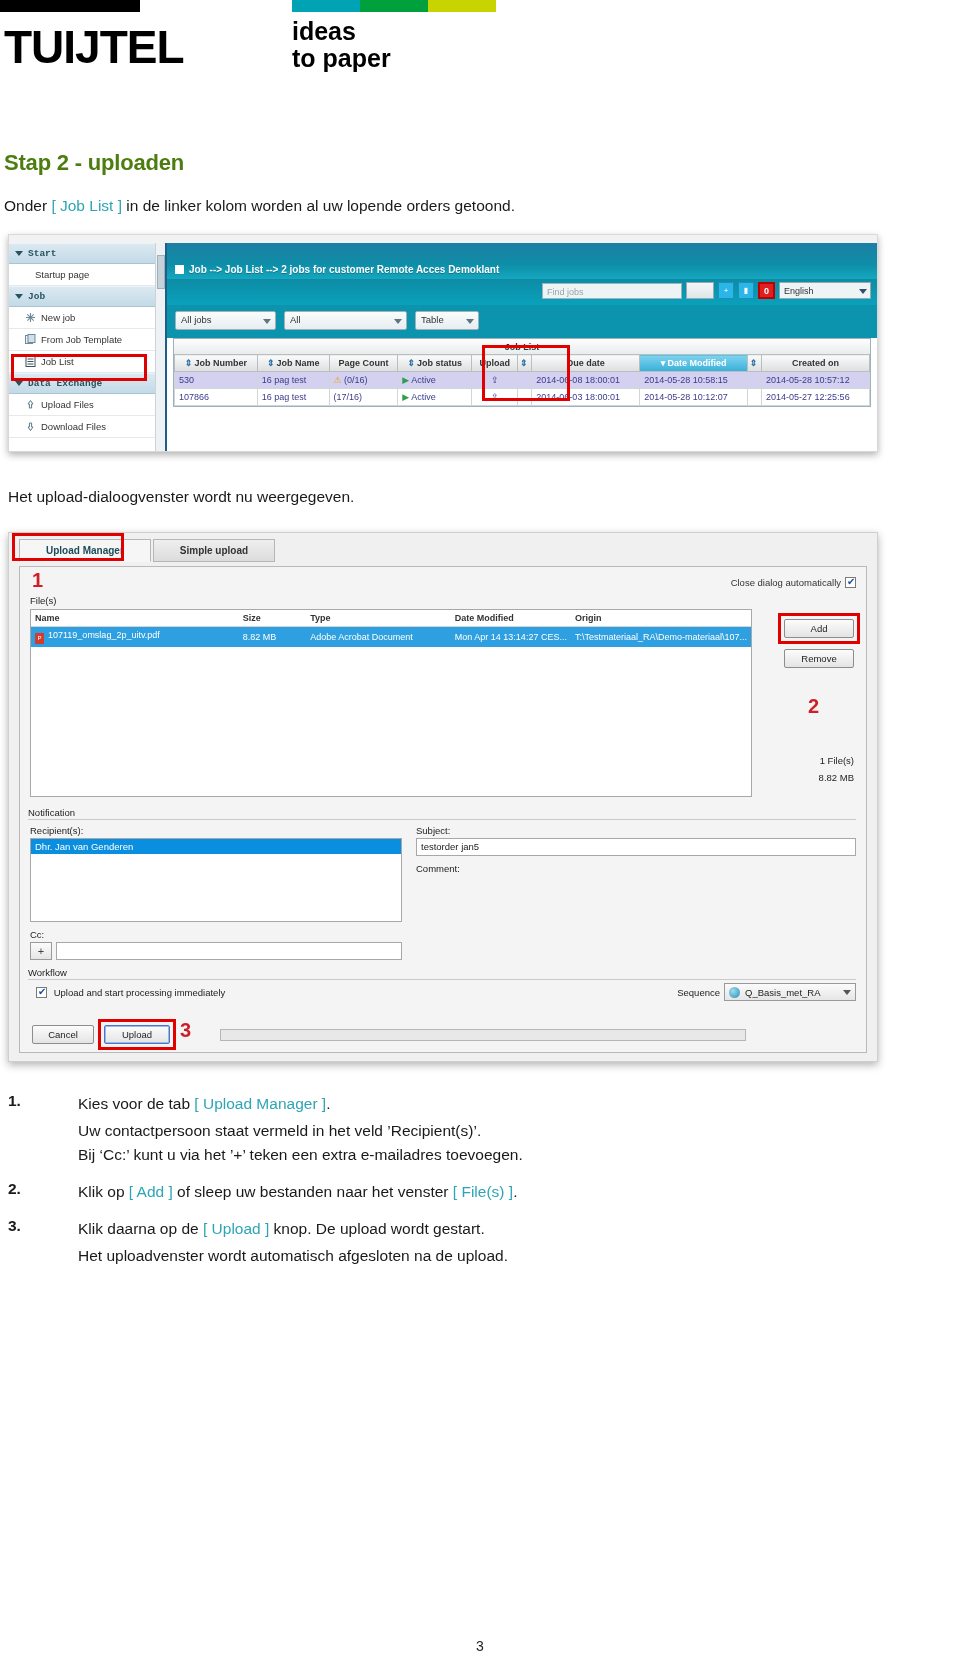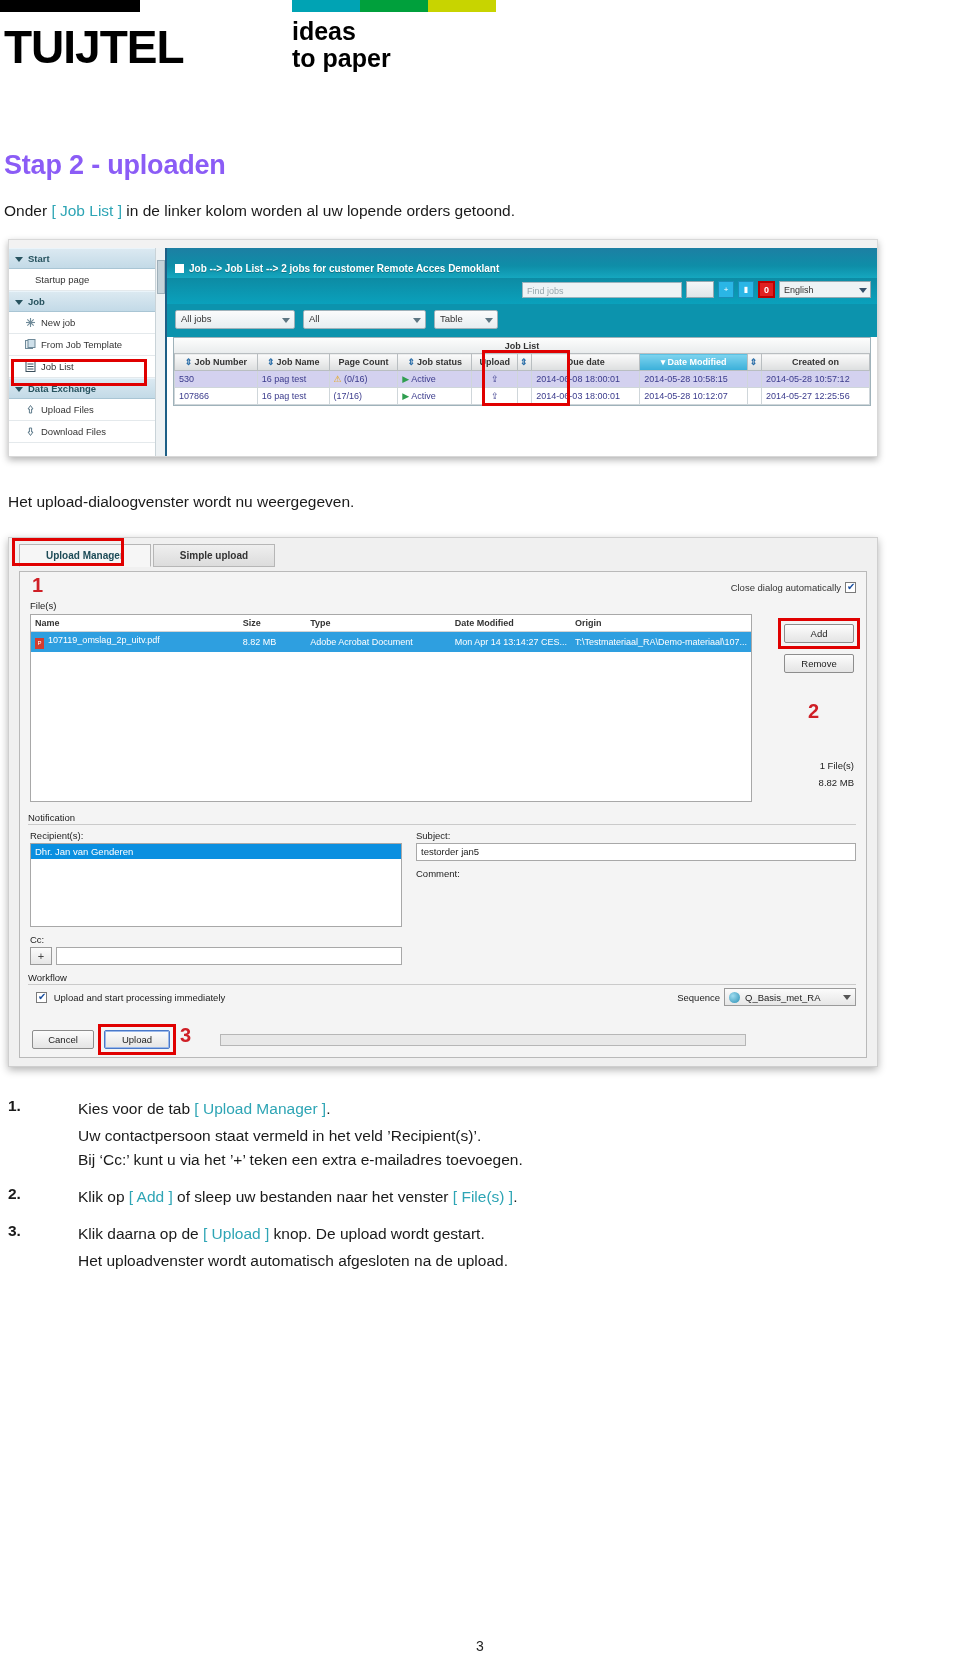--- a/index.html
+++ b/index.html
@@ -25,86 +25,86 @@
     font-family: "Liberation Sans", sans-serif;
   }
   .logo-tag {
     position: absolute; left: 292px; top: 18px;
     font-size: 25px; font-weight: bold; line-height: 1.08; color: #000;
   }
 
   
   .page { padding: 0 0 0 4px; }
   h1.step-title {
-    color: #8b5cf6; font-size: 27px; font-weight: bold;
+    color: #4d7c0f; font-size: 22px; font-weight: bold;
     margin: 50px 0 18px 0; letter-spacing: -0.2px;
   }
   p.body-text { font-size: 15.5px; line-height: 1.55; margin: 0 15px 16px 0; color: #1a1a1a; }
   .tealref { color: #2ea5b5; }
 
   
   .shot1 {
     position: relative; margin: 14px 0 0 4px; width: 870px; height: 218px;
     background: #f2f2f2; border: 1px solid #d8d8d8;
     box-shadow: 0 3px 7px rgba(0,0,0,0.30);
     overflow: hidden;
     font-size: 9px;
   }
   .s1-sidebar {
     position: absolute; left: 0; top: 8px; width: 155px; bottom: 0;
     background: #fff; border-right: 1px solid #bfc9cf;
   }
   .s1-grp {
     background: linear-gradient(#dbe9f1, #c3dae7);
     border-bottom: 1px solid #a9c5d4; border-top: 1px solid #eaf4fa;
-    padding: 4px 6px; font-weight: bold; color: #27535f; font-size: 9.5px;
+    padding: 4px 6px; font-weight: bold; color: #27535f; font-size: 9.5px; font-family: Liberation Mono, monospace;
   }
   .s1-item { padding: 5px 6px 5px 16px; border-bottom: 1px solid #e4e9ec; color: #333; font-size: 9.5px; }
   .s1-item.ind { padding-left: 26px; }
   .caret { display:inline-block; width: 0; height: 0; border-left: 4px solid transparent;
            border-right: 4px solid transparent; border-top: 5px solid #27535f;
            margin-right: 5px; vertical-align: middle; }
   .mini-ico { display:inline-block; width: 11px; height: 11px; margin-right: 5px; vertical-align: -2px; }
   .s1-redbox {
     position: absolute; left: 2px; top: 119px; width: 136px; height: 27px;
     border: 3px solid #e00000; background: transparent; z-index: 5;
   }
   .s1-scroll { position: absolute; left: 146px; top: 8px; width: 10px; bottom: 0; background: #eef2f4; border-left: 1px solid #c9d3d8; }
   .s1-scroll .thumb { width: 8px; height: 34px; margin: 12px auto 0; background: #c5d2d9; border: 1px solid #9fb0ba; }
 
   .s1-main { position: absolute; left: 156px; top: 8px; right: 0; bottom: 0; background: #fff; border-left: 2px solid #1d5f86; }
   .s1-titlebar {
     background: linear-gradient(#1d7fa3, #0e8ea8 60%, #15a7bf);
-    color: #fff; padding: 15px 8px 4px; font-weight: bold; font-size: 10px;
+    color: #fff; padding: 21px 8px 4px; font-weight: bold; font-size: 10px;
     text-shadow: 0 1px 0 rgba(0,0,0,.25);
   }
   .s1-toolbar {
     background: linear-gradient(#0d8ba4, #0aa1bc);
     padding: 3px 6px 6px; display: flex; justify-content: flex-end; align-items: center; gap: 4px;
   }
   .s1-find {
-    width: 160px; height: 16px; background: #eef3f5; border: 1px solid #9ab3bd;
+    width: 140px; height: 16px; background: #eef3f5; border: 1px solid #9ab3bd;
     font-size: 9px; color: #97a7ad; padding: 1px 4px; line-height: 14px;
   }
   .tb-btn { width: 28px; height: 17px; background: linear-gradient(#f4f7f8,#dfe6e9); border: 1px solid #95a9b1; }
   .tb-sq  { width: 16px; height: 17px; background: #2ab6e6; border: 1px solid #1a8fb8; color:#fff; font-size: 8px; text-align:center; line-height:16px; }
   .tb-red { width: 17px; height: 17px; background: #e02020; border: 2px solid #b00; color:#fff; font-size:9px; text-align:center; line-height:14px; font-weight:bold;}
   .s1-lang {
     width: 92px; height: 17px; background: #eef3f5; border: 1px solid #95a9b1;
     font-size: 9px; color: #333; padding: 1px 4px; line-height: 14px; position: relative;
   }
   .s1-lang .arr { position: absolute; right: 3px; top: 6px; width:0;height:0;
     border-left:4px solid transparent;border-right:4px solid transparent;border-top:5px solid #33506a; }
 
   .s1-filters { background: #0c93ad; padding: 6px 8px 8px; display: flex; gap: 8px; }
   .fsel { height: 19px; background: linear-gradient(#fbfcfc,#e7edf0); border: 1px solid #9fb2ba;
           font-size: 9.5px; color: #333; padding: 2px 16px 2px 5px; position: relative; border-radius:2px; }
   .fsel .arr { position:absolute; right:4px; top:7px; width:0;height:0;
     border-left:4px solid transparent;border-right:4px solid transparent;border-top:5px solid #5d7682; }
-  .fsel.w1 { width: 120px; } .fsel.w2 { width: 123px; } .fsel.w3 { width: 64px; }
+  .fsel.w1 { width: 101px; } .fsel.w2 { width: 123px; } .fsel.w3 { width: 64px; }
 
   .s1-tablewrap { background: #fff; margin: 0 6px; border: 1px solid #9fb2ba; }
   .s1-tabcap { text-align: center; font-weight: bold; font-size: 9px; padding: 3px 0 2px;
                background: linear-gradient(#fdfdfd,#e9eced); color: #333; }
   table.s1-table { border-collapse: collapse; width: 100%; font-size: 9px; }
   table.s1-table th {
     background: linear-gradient(#fbfbfb,#dcdedf); border: 1px solid #b9bec1;
     font-weight: bold; color: #333; padding: 3px 4px; white-space: nowrap;
   }
   table.s1-table th.sel { background: linear-gradient(#7fd4ef,#39afd9); color: #fff; }

